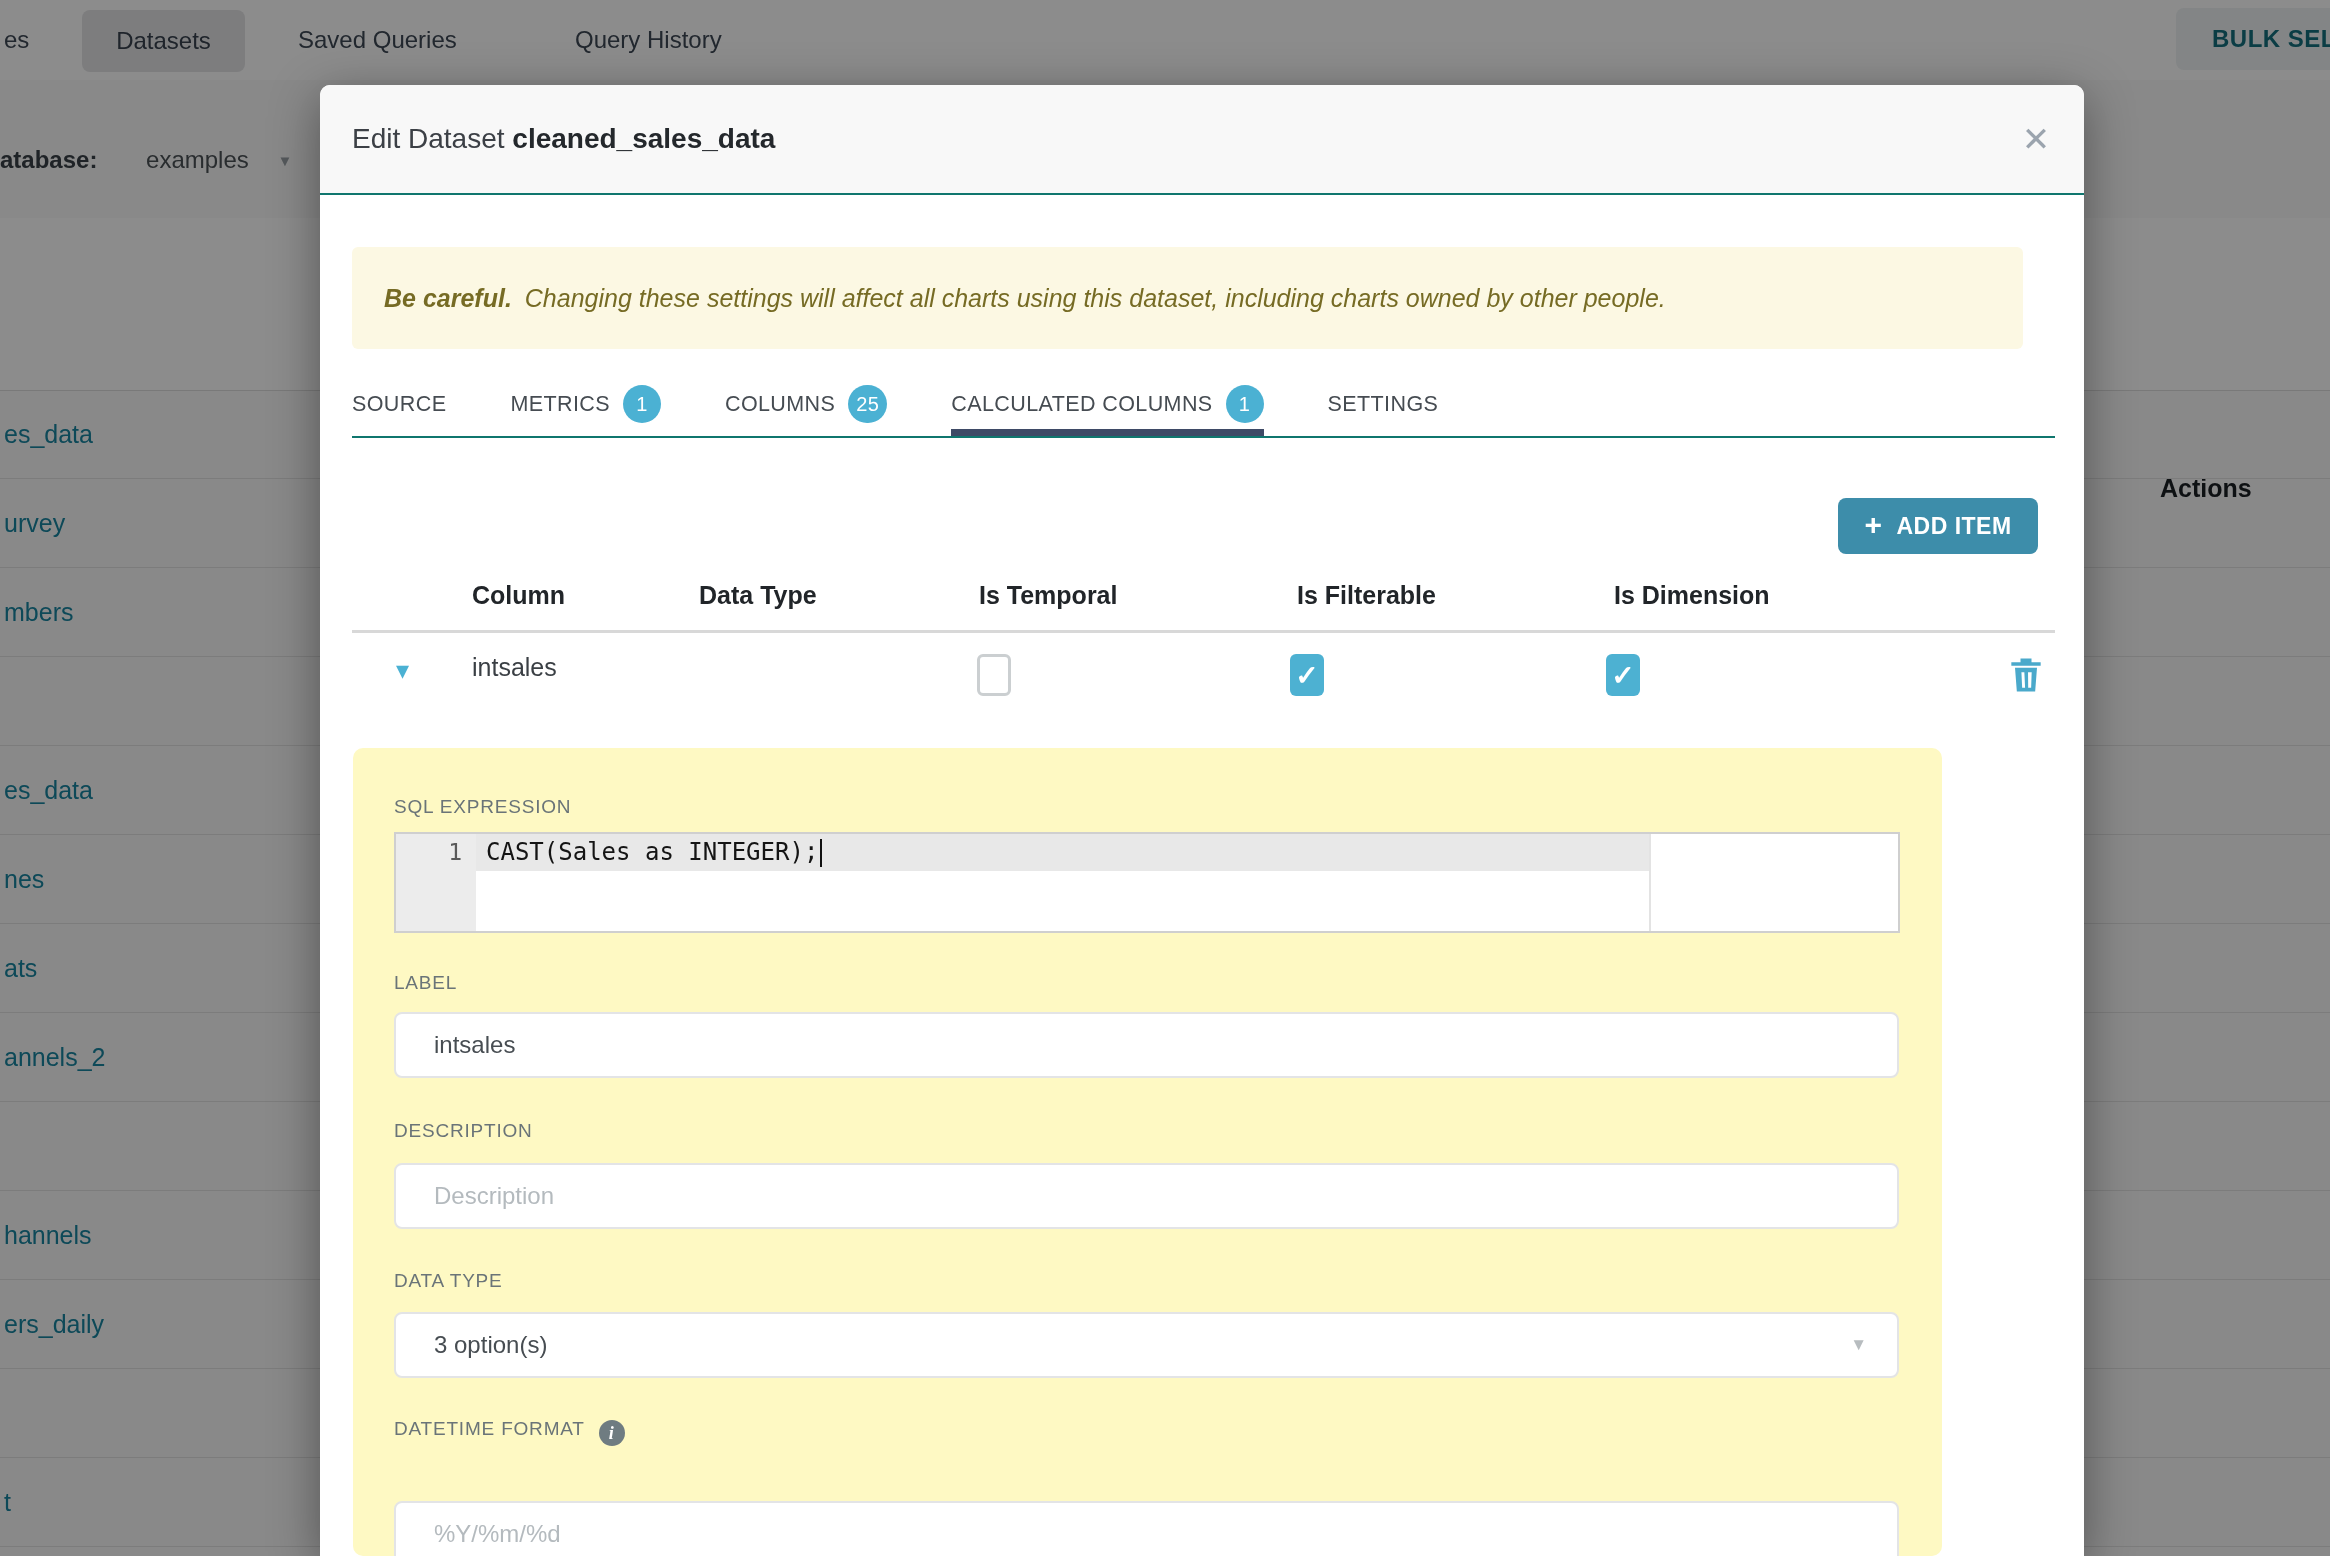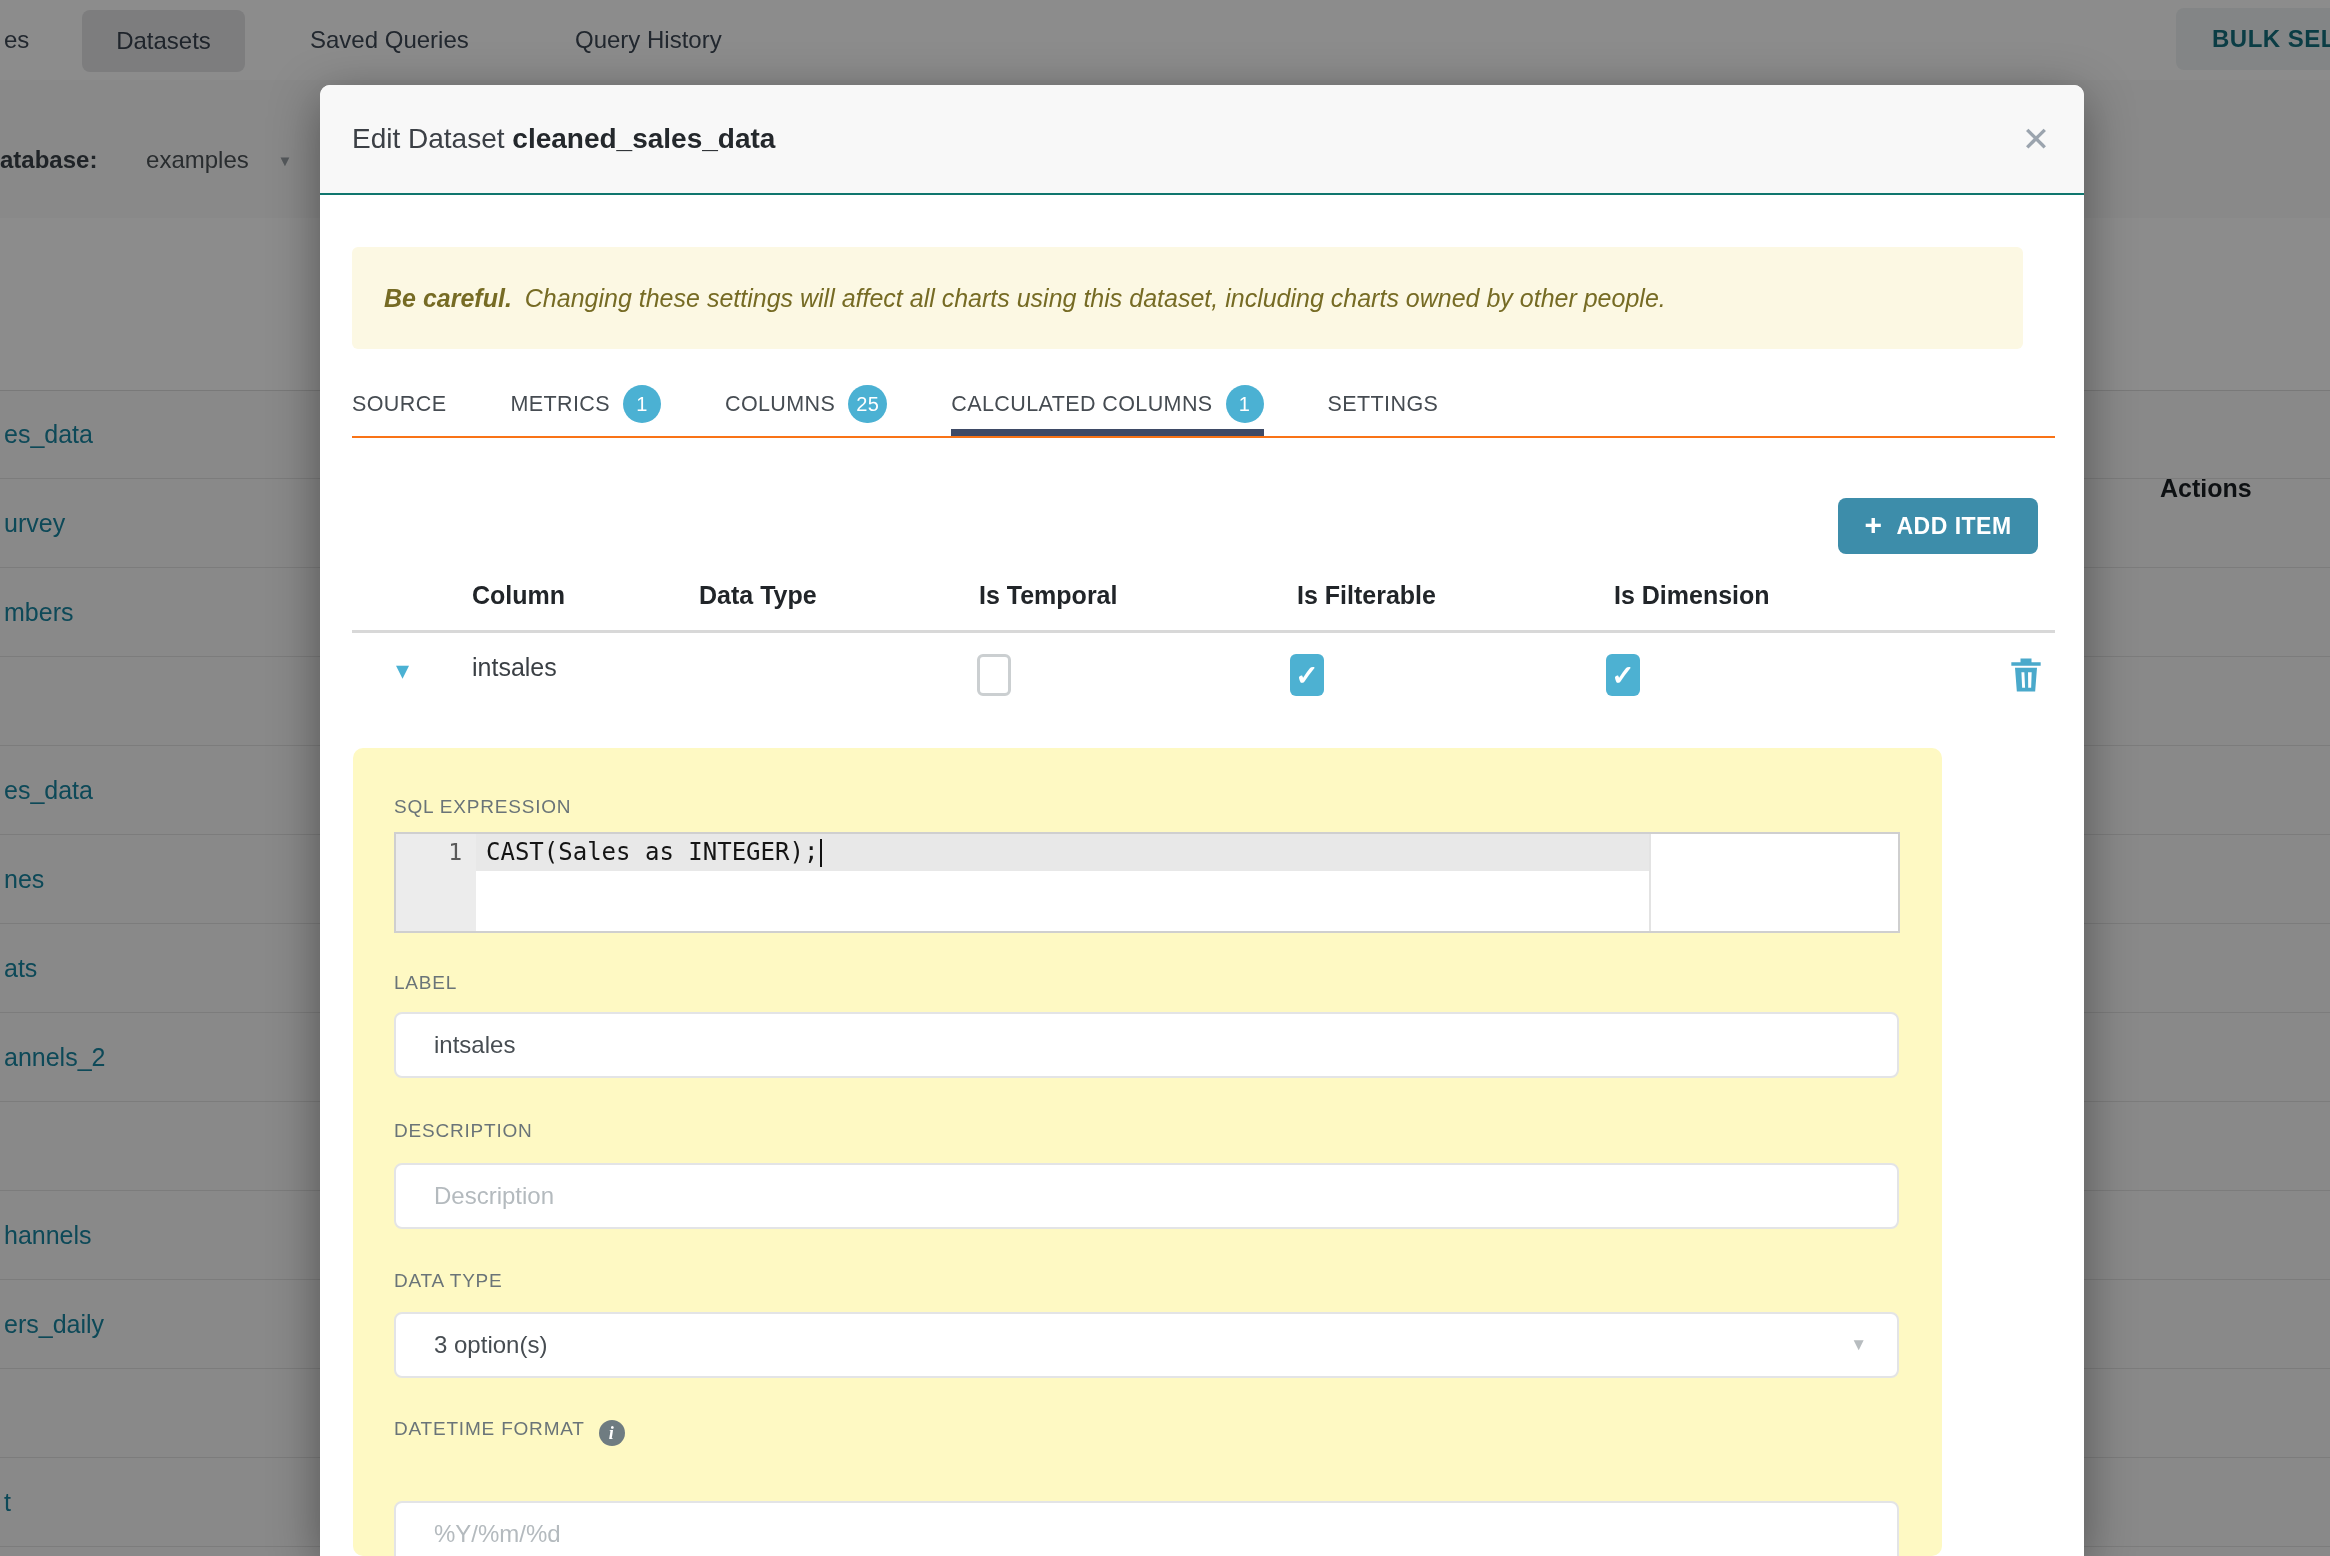--- a/index.html
+++ b/index.html
@@ -5,21 +5,21 @@
   html,body{margin:0;padding:0;background:#666;}
   #stage{position:relative;width:2330px;height:1556px;overflow:hidden;
          font-family:"Liberation Sans",sans-serif;background:#fafafa;}
   
   #bg{position:absolute;inset:0;background:#fafafa;}
   .topbar{position:absolute;left:0;top:0;width:2330px;height:80px;background:#ffffff;}
   .nav-frag{position:absolute;left:4px;top:0;height:80px;line-height:80px;font-size:24px;color:#3f4956;}
   .nav-pill{position:absolute;left:82px;top:10px;width:163px;height:62px;background:#e3e4e6;border-radius:8px;
             text-align:center;line-height:62px;font-size:24px;color:#39424f;}
   .nav-item{position:absolute;top:0;height:80px;line-height:80px;font-size:24px;color:#3f4956;}
-  #nav-saved{left:310px;} #nav-history{left:575px;}
+  #nav-saved{left:298px;} #nav-history{left:575px;}
   .bulk-btn{position:absolute;left:2176px;top:8px;width:240px;height:62px;background:#eef3f4;border-radius:8px;
             line-height:62px;padding-left:36px;font-size:24px;font-weight:bold;color:#15707e;letter-spacing:.5px;}
   .db-bar{position:absolute;left:0;top:134px;height:52px;line-height:52px;font-size:24px;}
   .db-label{font-weight:bold;color:#3a4147;}
   .db-value{color:#4c5257;margin-left:42px;}
   .db-caret{color:#9aa1a7;font-size:15px;margin-left:22px;vertical-align:2px;}
   .bg-header{position:absolute;left:0;top:218px;width:2330px;height:172px;background:#ffffff;border-bottom:1px solid #dcdcdc;}
   .actions-h{position:absolute;left:2160px;top:256px;width:140px;font-size:25px;font-weight:bold;color:#1b1f24;}
   #bg-rows{position:absolute;left:0;top:390px;width:2330px;}
   .bg-row{height:88px;border-bottom:1px solid #e2e2e2;position:relative;}
@@ -32,21 +32,21 @@
   .m-header{position:absolute;left:0;top:0;width:100%;height:108px;background:#f8f8f8;
             border-bottom:2px solid #0f766e;border-radius:10px 10px 0 0;}
   .m-title{position:absolute;left:32px;top:0;height:108px;line-height:108px;font-size:28px;color:#3c4046;}
   .m-title b{color:#24282c;}
   .m-close{position:absolute;left:1686px;top:0;width:60px;height:108px;line-height:108px;text-align:center;
            font-size:34px;color:#9ba4ae;cursor:pointer;}
   .warn{position:absolute;left:32px;top:162px;width:1671px;height:102px;background:#fcf8e3;border-radius:6px;
         line-height:102px;padding-left:32px;font-size:25px;color:#766b24;white-space:nowrap;overflow:hidden;box-sizing:border-box;font-style:italic;}
   .warn b{margin-right:6px;}
   
-  #tabs{position:absolute;left:32px;top:289px;width:1703px;height:62px;border-bottom:2px solid #f97316;
+  #tabs{position:absolute;left:32px;top:289px;width:1703px;height:62px;border-bottom:2px solid #0f766e;
         display:flex;gap:64px;align-items:flex-start;text-align:center;}
   .tab{position:relative;display:flex;align-items:center;gap:13px;height:60px;font-size:21.5px;
        letter-spacing:.4px;color:#464c52;cursor:pointer;}
   .tab .badge{min-width:38px;height:38px;padding:0 8px;box-sizing:border-box;border-radius:19px;background:#4bb1d3;
        color:#fff;font-size:20px;display:flex;align-items:center;justify-content:center;}
   .tab.active:after{content:"";position:absolute;left:0;right:0;bottom:-2px;height:7px;background:#3e4a66;}
   
   .add-btn{position:absolute;left:1518px;top:413px;width:200px;height:56px;background:#3d8daa;border-radius:8px;
            color:#fff;display:flex;align-items:center;justify-content:center;gap:14px;
            font-size:23px;font-weight:bold;letter-spacing:.5px;cursor:pointer;}

